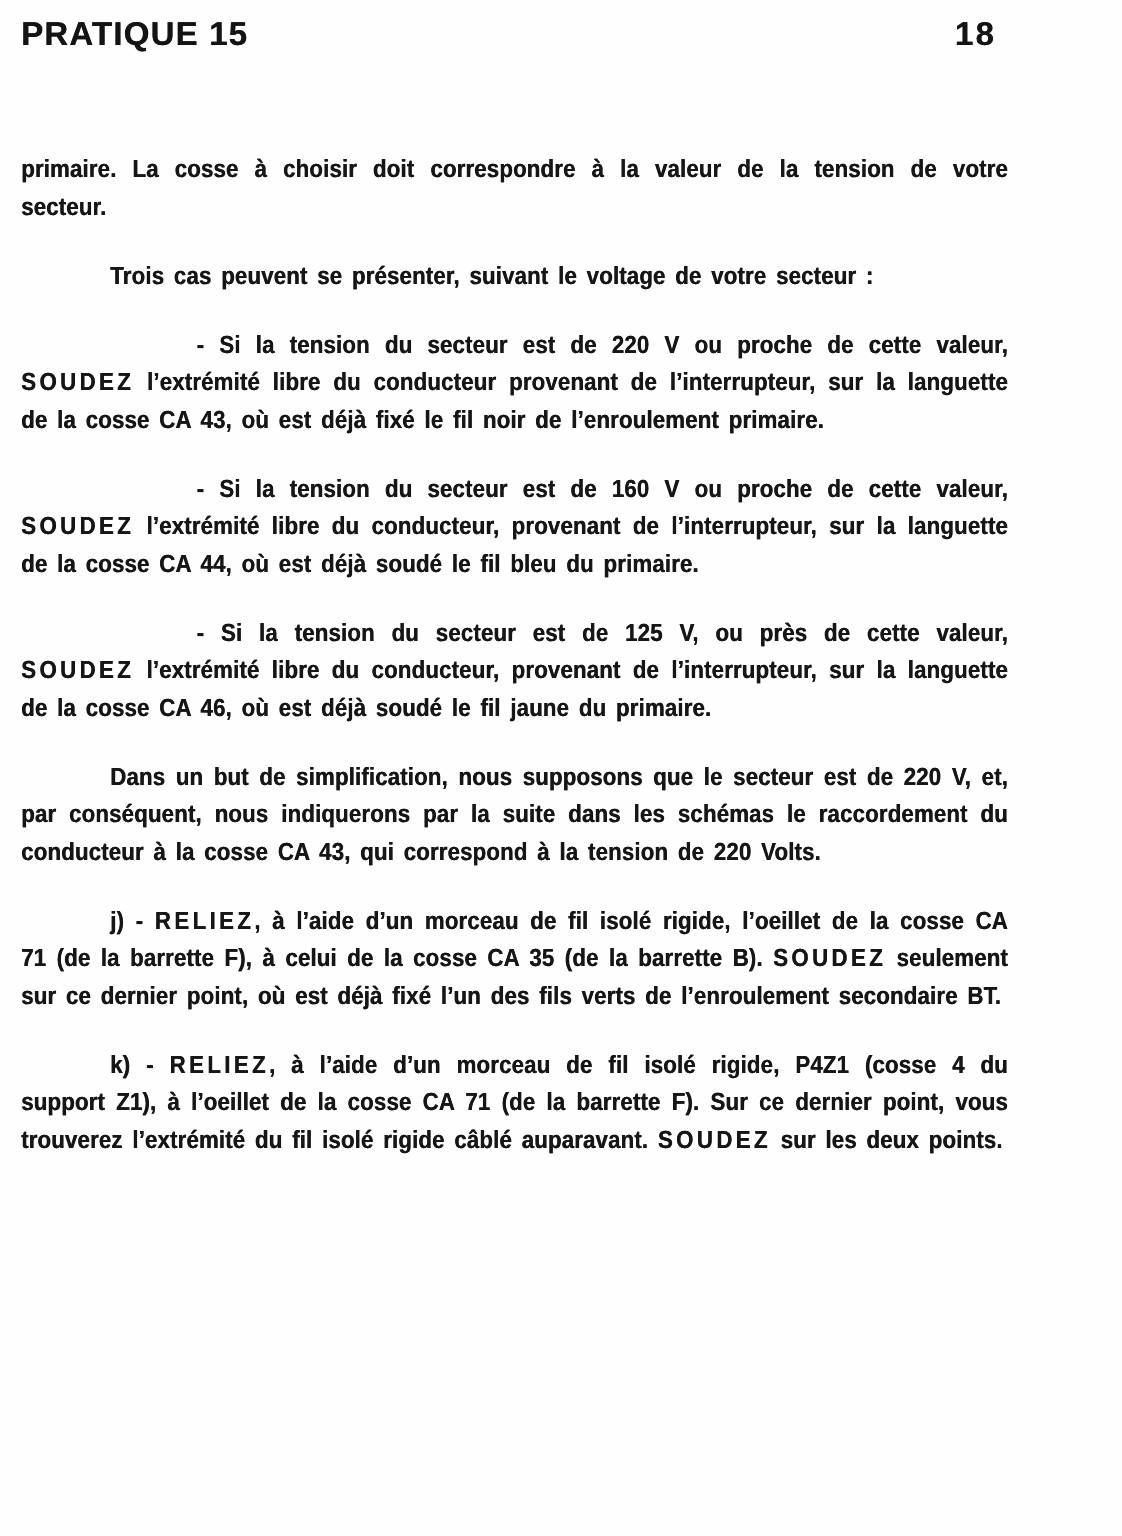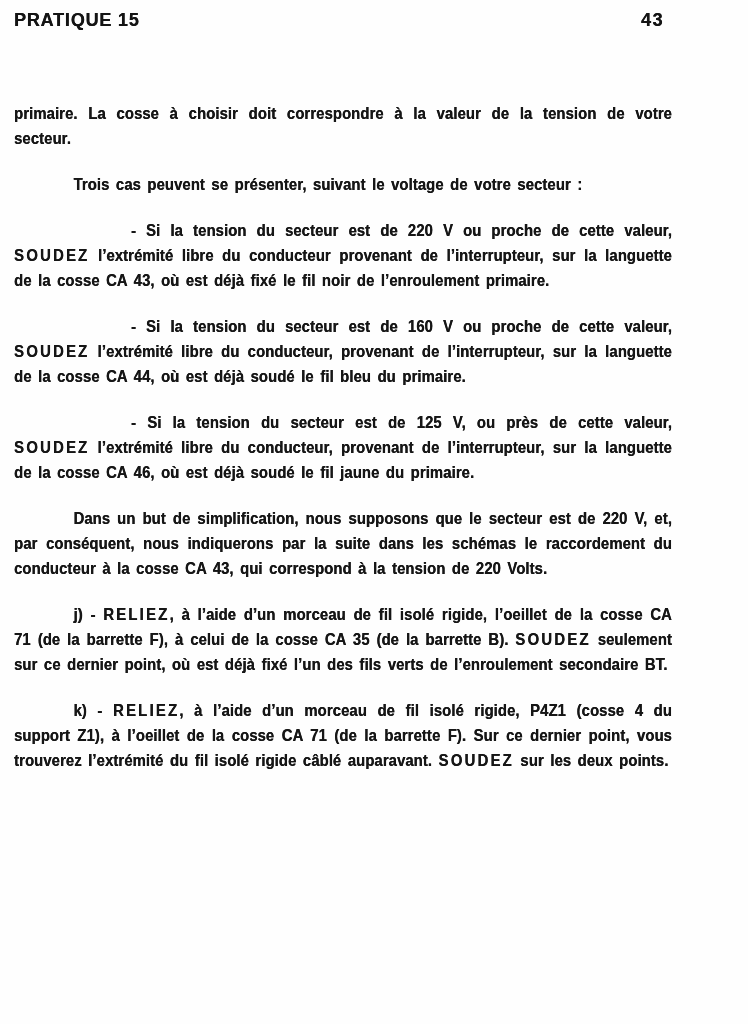--- a/index.html
+++ b/index.html
@@ -20,21 +20,21 @@
   }
   
   .running-head {
     position: absolute;
     left: 14px;
     top: 10px;
     width: 658px;
     display: flex;
     justify-content: space-between;
     align-items: baseline;
-    font-size: 18px;
+    font-size: 22px;
     font-weight: 700;
     letter-spacing: 0.8px;
     text-shadow: 0.25px 0 0 currentColor;
   }
   .running-head .page-number {
     margin-right: 8px;
     letter-spacing: 1.5px;
   }
   
   .page-body {
@@ -63,21 +63,21 @@
   .indent-deep   { text-indent: 130px; }
   .emph { letter-spacing: 2.5px; }
 </style>
 </head>
 <body>
 
 <div class="page">
 
   <div class="running-head">
     <span class="chapter-title">PRATIQUE 15</span>
-    <span class="page-number">43</span>
+    <span class="page-number">18</span>
   </div>
 
   <main class="page-body">
 
   <p class="para indent-none"><span class="seg">primaire. La cosse à choisir doit correspondre à la valeur de la tension de votre secteur.</span></p>
       <p class="para indent-normal"><span class="seg">Trois cas peuvent se présenter, suivant le voltage de votre secteur :</span></p>
       <p class="para indent-deep"><span class="seg">- Si la tension du secteur est de 220 V ou proche de cette valeur, </span><span class="emph">SOUDEZ</span><span class="seg"> l’extrémité libre du conducteur provenant de l’interrupteur, sur la languette de la cosse CA 43, où est déjà fixé le fil noir de l’enroulement primaire.</span></p>
       <p class="para indent-deep"><span class="seg">- Si la tension du secteur est de 160 V ou proche de cette valeur, </span><span class="emph">SOUDEZ</span><span class="seg"> l’extrémité libre du conducteur, provenant de l’interrupteur, sur la languette de la cosse CA 44, où est déjà soudé le fil bleu du primaire.</span></p>
       <p class="para indent-deep"><span class="seg">- Si la tension du secteur est de 125 V, ou près de cette valeur, </span><span class="emph">SOUDEZ</span><span class="seg"> l’extrémité libre du conducteur, provenant de l’interrupteur, sur la languette de la cosse CA 46, où est déjà soudé le fil jaune du primaire.</span></p>
       <p class="para indent-normal"><span class="seg">Dans un but de simplification, nous supposons que le secteur est de 220 V, et, par conséquent, nous indiquerons par la suite dans les schémas le raccordement du conducteur à la cosse CA 43, qui correspond à la tension de 220 Volts.</span></p>

